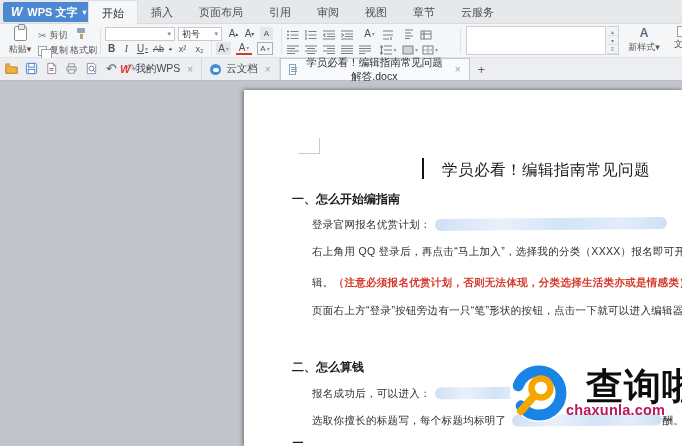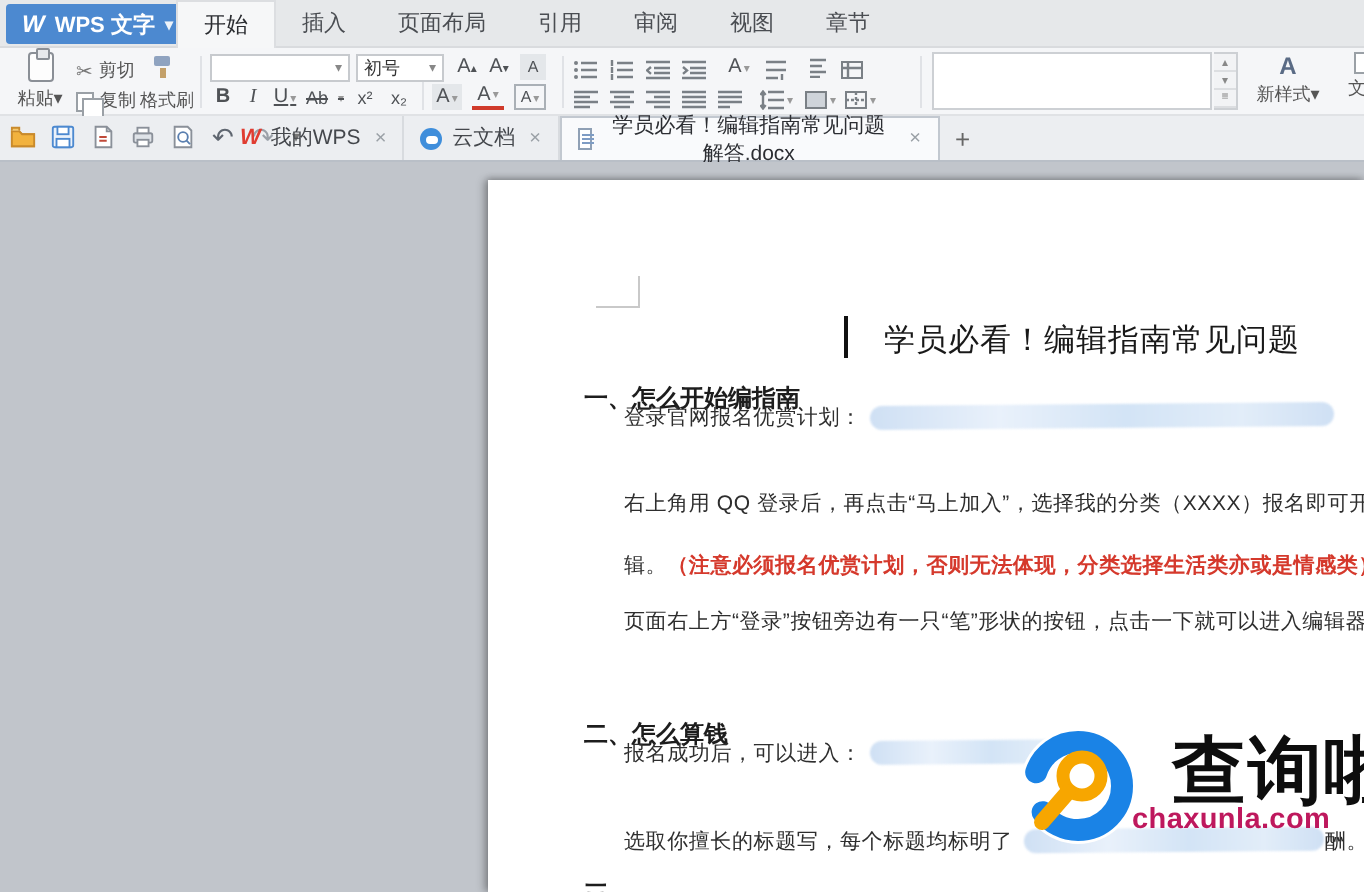--- a/index.html
+++ b/index.html
@@ -124,20 +124,21 @@
       <span class="logo-caret">▾</span>
     </div>
     <div class="menu-tabs">
       <span class="mtab active">开始</span>
       <span class="mtab">插入</span>
       <span class="mtab">页面布局</span>
       <span class="mtab">引用</span>
       <span class="mtab">审阅</span>
       <span class="mtab">视图</span>
       <span class="mtab">章节</span>
+      <span class="mtab">云服务</span>
     </div>
   </div>
 
   <div class="ribbon">
 
     <div class="rbtn big-paste">
       <span class="clip-ic"></span>
       <span><span>粘贴</span><span class="tiny-car">▾</span></span>
     </div>
     <div class="rbtn" style="left:38px; top:5px;">
@@ -381,36 +382,36 @@
 
   <div class="workspace">
     <div class="page">
       <div class="corner-mark"></div>
       <div class="caret-cursor"></div>
 
       <div class="doc-title">学员必看！编辑指南常见问题</div>
 
       <div class="h" style="top:101px;">一、怎么开始编指南</div>
 
-      <div class="p" style="top:112px;">
+      <div class="p" style="top:128px;">
         <span>登录官网报名优赏计划：</span><span class="redact" style="width:232px; margin-left:4px;"></span>
       </div>
 
       <div class="p" style="top:155px;">右上角用 QQ 登录后，再点击“马上加入”，选择我的分类（XXXX）报名即可开始</div>
 
       <div class="p" style="top:186px;">
         <span>辑。</span><span class="red">（注意必须报名优赏计划，否则无法体现，分类选择生活类亦或是情感类）</span>
       </div>
 
       <div class="p" style="top:214px;">页面右上方“登录”按钮旁边有一只“笔”形状的按钮，点击一下就可以进入编辑器</div>
 
 
       <div class="h" style="top:269px;">二、怎么算钱</div>
 
-      <div class="p" style="top:280px;">
+      <div class="p" style="top:297px;">
         <span>报名成功后，可以进入：</span><span class="redact" style="width:110px; margin-left:4px;"></span>
       </div>
 
       <div class="p" style="top:324px;">
         <span>选取你擅长的标题写，每个标题均标明了</span><span class="redact" style="width:150px; margin-left:6px;"></span><span>酬。</span>
       </div>
 
       <div class="h" style="top:349px;">三、……</div>
 
       <div class="wm">

